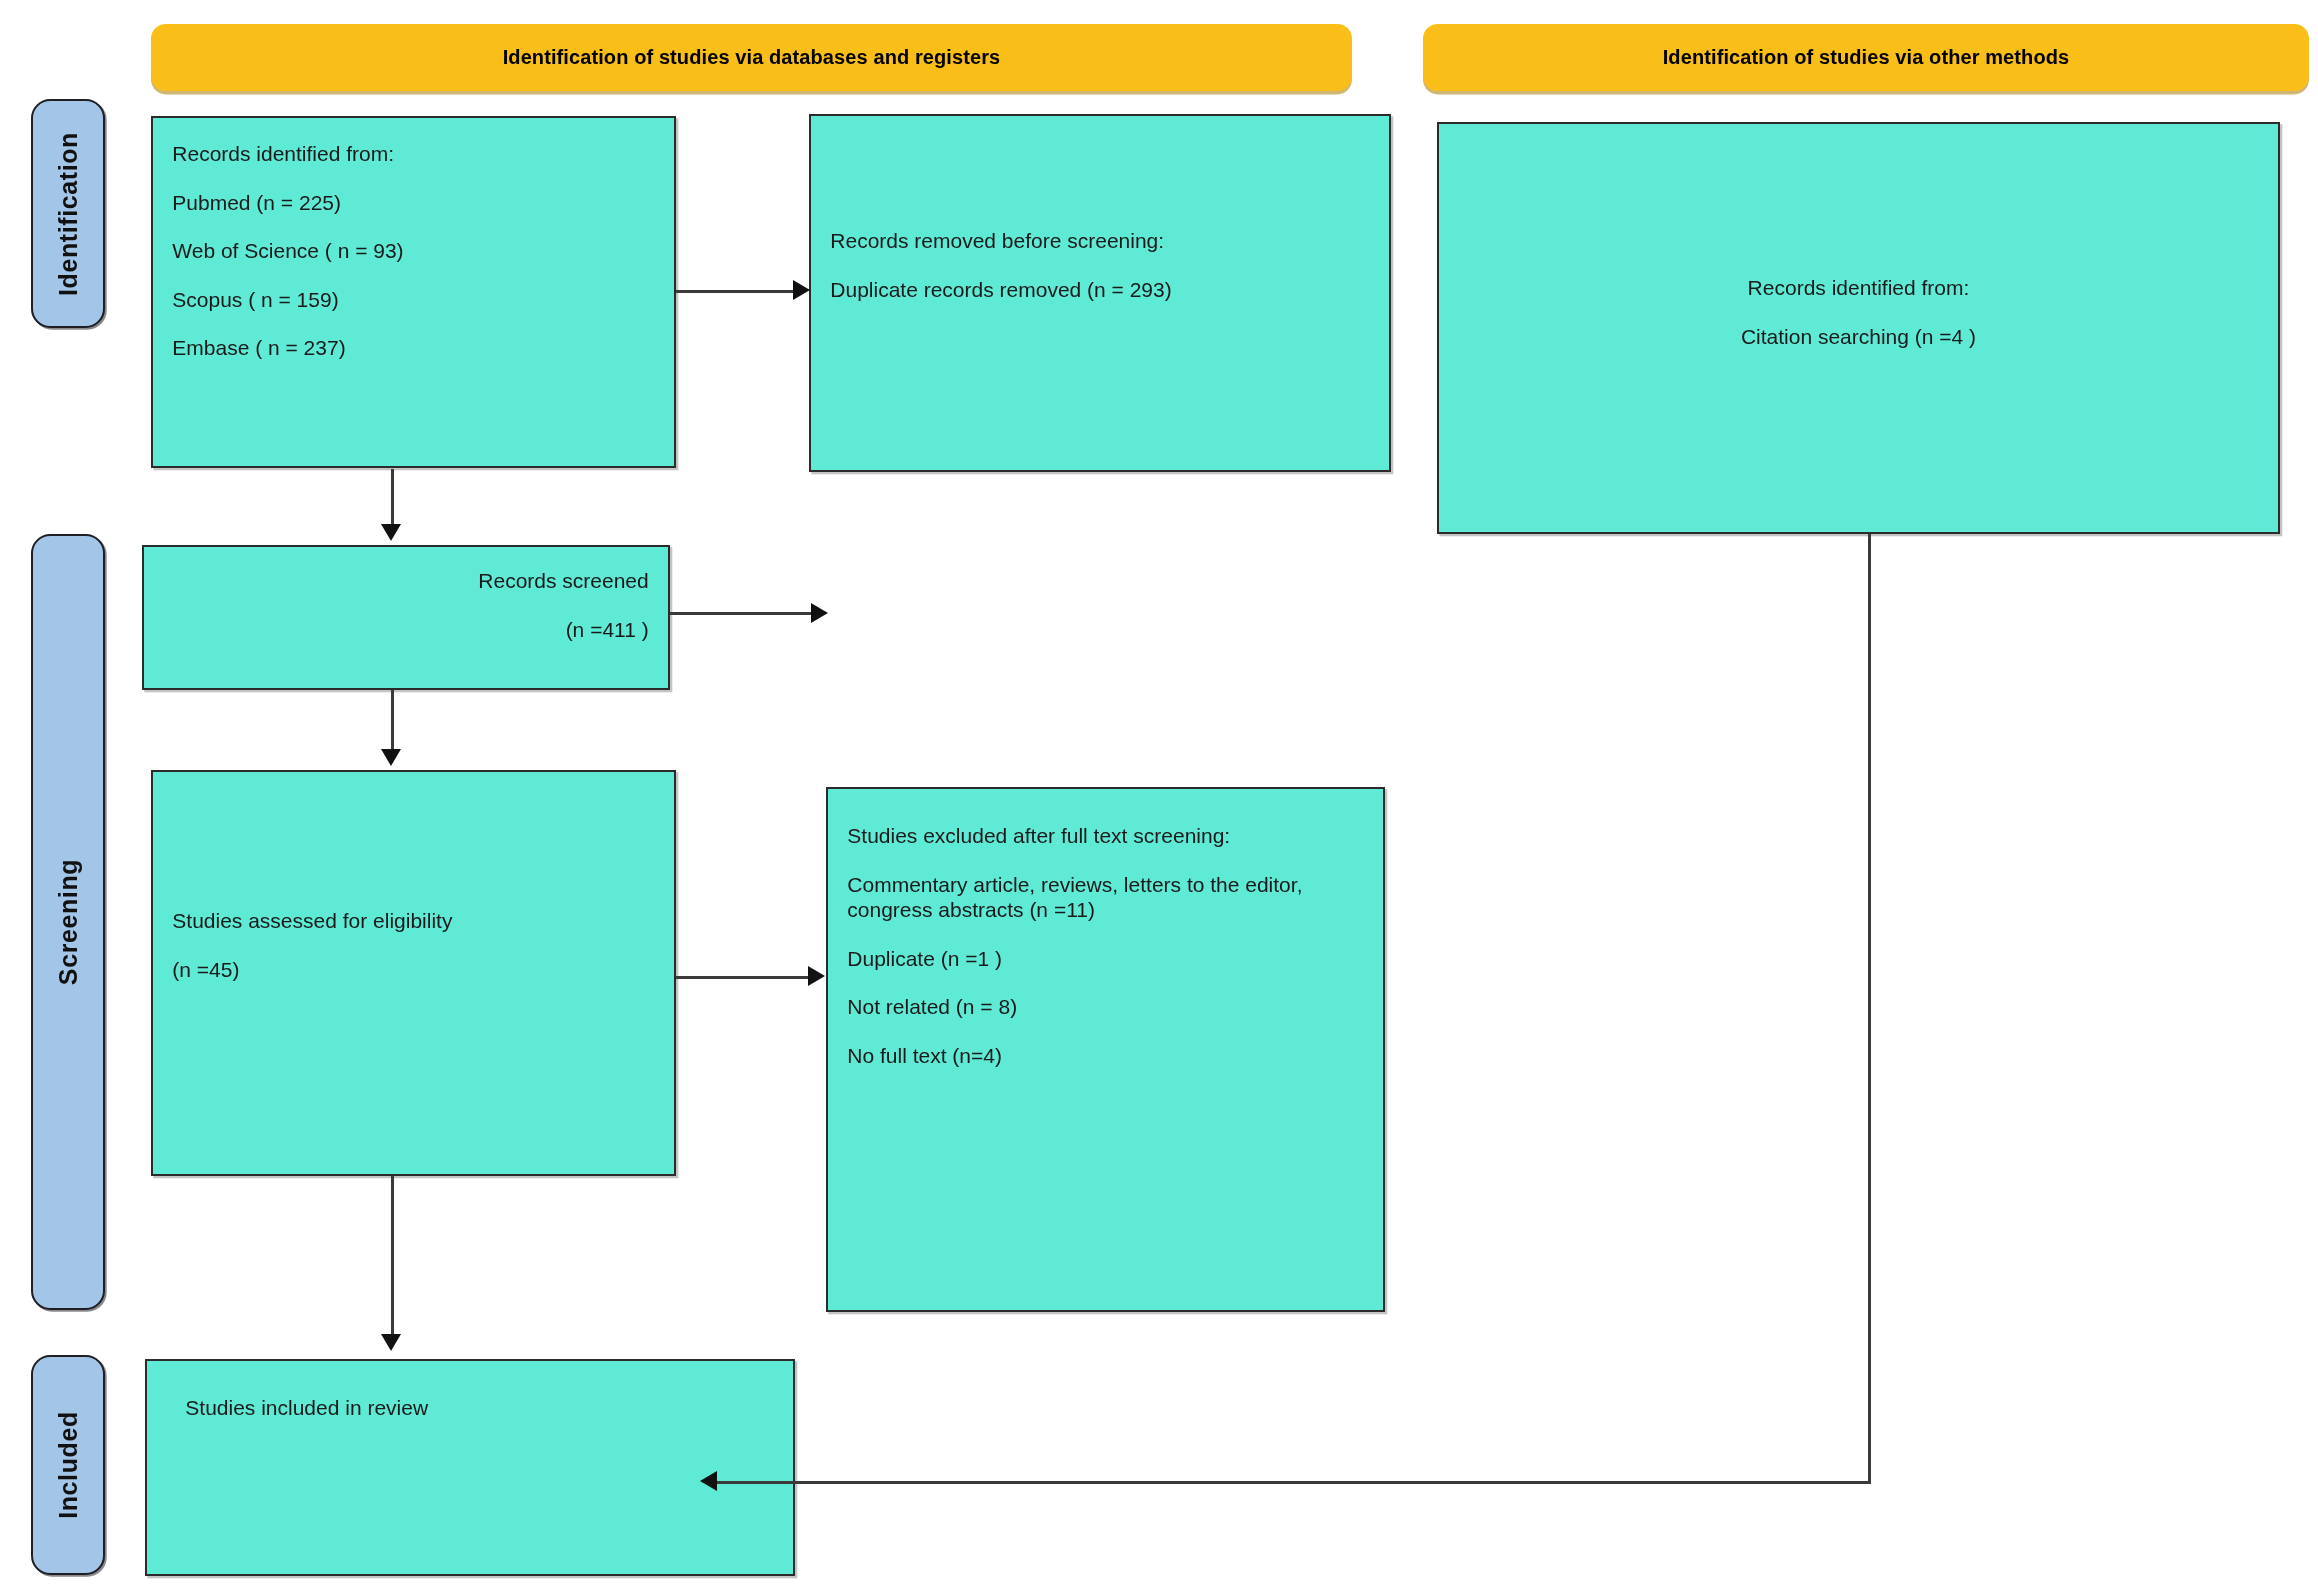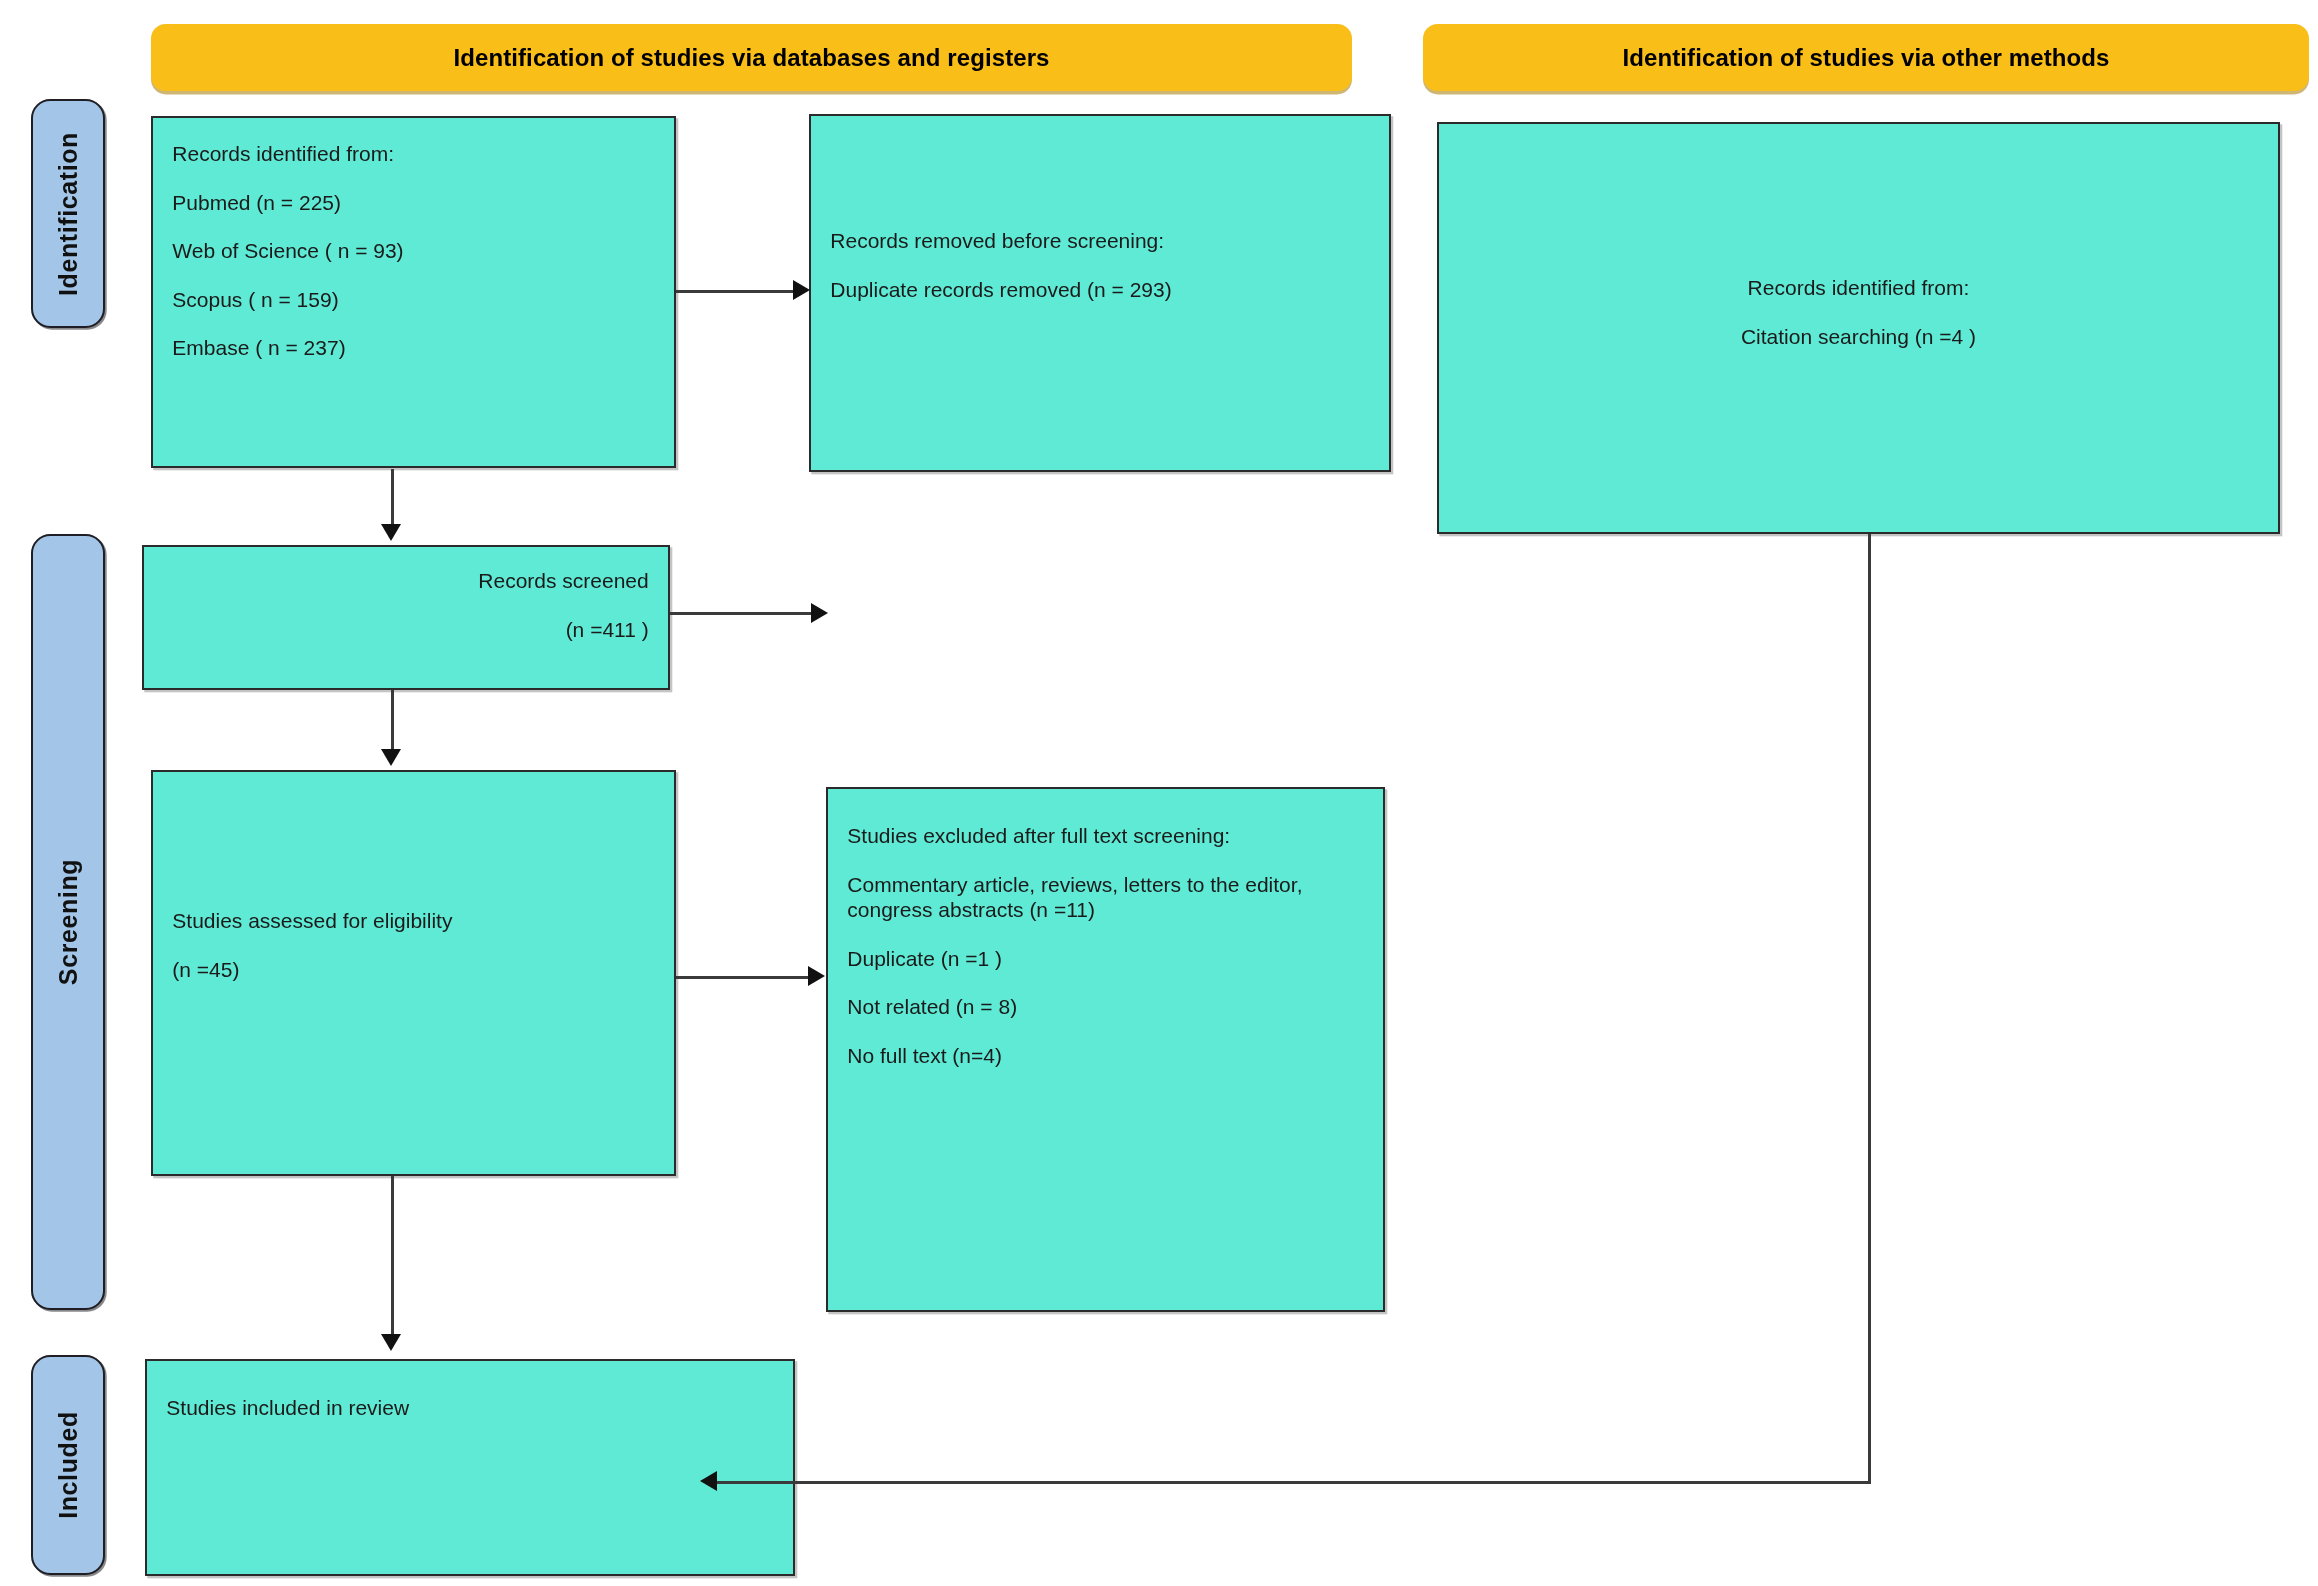--- a/index.html
+++ b/index.html
@@ -26,21 +26,21 @@
   
   .box{position:absolute;background:#5eead4;border:2.3px solid #2b2b2b;
        box-sizing:border-box;box-shadow:2.3px 2.3px 0 0 rgba(60,60,60,.30);}
   .box .inner{position:absolute;left:0;right:0;padding:0 19.3px;box-sizing:border-box;}
   .box p{margin:0 0 23px 0;color:#1a1a1a;line-height:1.22;}
   .box p:last-child{margin-bottom:0;}
   .box.center .inner{text-align:center;}
 
   
   .txt{font-size:21px;}
-  .banner{font-size:24px;}
+  .banner{font-size:20px;}
   .sidebar .vlabel{font-size:25px;}
 
   
   .hline,.vline{position:absolute;background:#3a3a3a;}
   .hline{height:2.8px;}
   .vline{width:2.8px;}
   .arrow-r{position:absolute;width:0;height:0;
       border-top:10.8px solid transparent;border-bottom:10.8px solid transparent;
       border-left:17px solid #111;}
   .arrow-l{position:absolute;width:0;height:0;
@@ -118,21 +118,21 @@
     <div class="inner txt" style="top:34px;">
       <p>Studies excluded after full text screening:</p>
       <p>Commentary article, reviews, letters to the editor, congress abstracts (n =11)</p>
       <p>Duplicate (n =1 )</p>
       <p>Not related (n = 8)</p>
       <p>No full text (n=4)</p>
     </div>
   </div>
 
   <div class="box" style="left:145px;top:1359px;width:650px;height:217px;">
-    <div class="inner txt" style="top:34px;">
+    <div class="inner txt" style="top:34px;margin-left:19px;">
       <p>Studies included in review</p>
     </div>
   </div>
 
   <div class="hline" style="left:676px;top:290px;width:119px;"></div>
   <div class="arrow-r" style="left:793px;top:280px;"></div>
 
   <div class="vline" style="left:391px;top:469px;height:57px;"></div>
   <div class="arrow-d" style="left:381px;top:524px;"></div>
 

